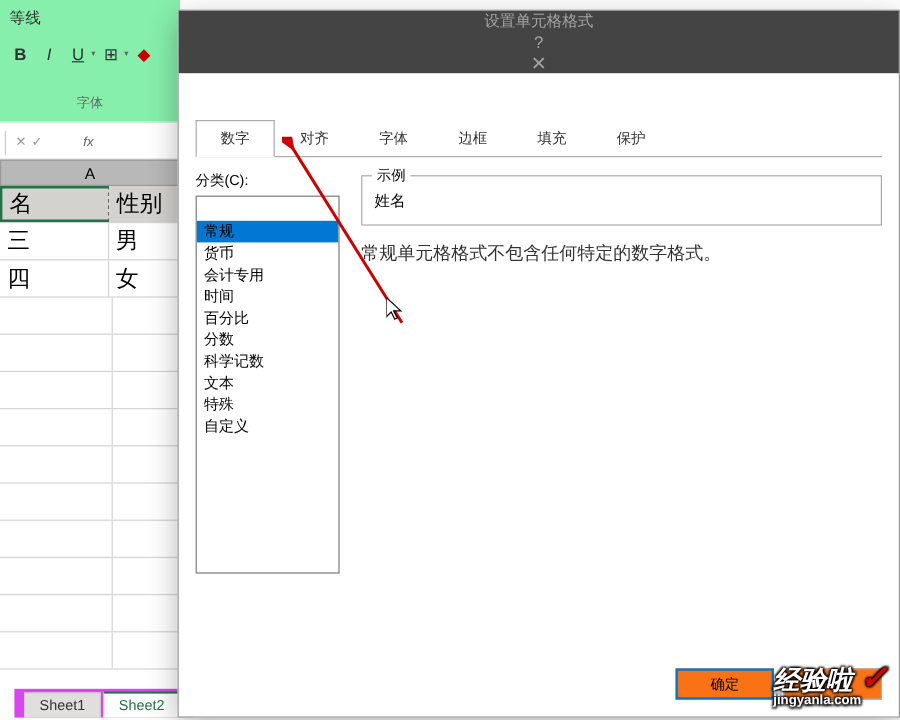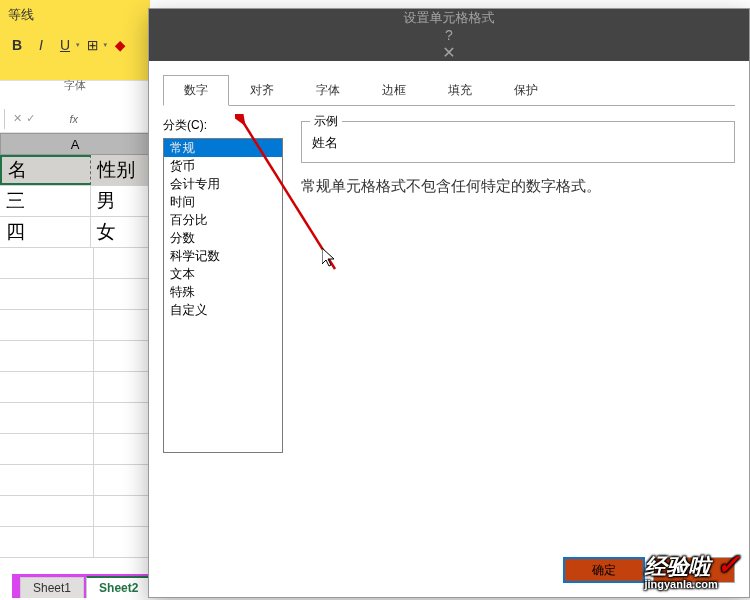--- a/index.html
+++ b/index.html
@@ -1,18 +1,18 @@
 <!DOCTYPE html>
 <html><head>
   <meta charset="utf-8">
   <style>
     * { margin: 0; padding: 0; box-sizing: border-box; font-family: "Microsoft YaHei", sans-serif; }
     body { width: 750px; height: 600px; background: #fff; position: relative; overflow: hidden; }
     
-    .ribbon-area { position: absolute; top: 0; left: 0; width: 150px; height: 81px; background: #fde047; border-bottom: 1px solid #e1dfdd; }
+    .ribbon-area { position: absolute; top: 0; left: 0; width: 150px; height: 102px; background: #86efac; border-bottom: 1px solid #e1dfdd; }
     .ribbon-title { font-size: 13px; padding: 6px 8px; color: #333; }
     .ribbon-format { display: flex; align-items: center; padding: 4px 6px; gap: 2px; }
     .fmt-btn { width: 22px; height: 22px; display: flex; align-items: center; justify-content: center; font-size: 14px; color: #333; cursor: pointer; }
     .fmt-btn.bold { font-weight: bold; }
     .fmt-btn.italic { font-style: italic; }
     .fmt-btn.underline { text-decoration: underline; }
     .dropdown-arrow { font-size: 7px; color: #666; margin-left: -2px; }
     .ribbon-group-label { text-align: center; font-size: 11px; color: #666; padding-top: 18px; }
     
     .formula-bar { position: absolute; top: 105px; left: 0; width: 150px; height: 28px; border-bottom: 1px solid #e1dfdd; display: flex; align-items: center; background: #fff; }
@@ -28,52 +28,52 @@
     .grid-rows { }
     .grid-row { display: flex; height: 31px; border-bottom: 1px solid #d4d4d4; }
     .cell { flex: 1; display: flex; align-items: center; padding: 0 6px; font-size: 19px; border-right: 1px solid #d4d4d4; }
     .cell.header-cell { background: #d4d2ce; border: 2px solid #217346; border-right: 1px dashed #666; font-size: 19px; }
     .cell.header-cell-right { background: #d4d2ce; border-right: 1px solid #d4d4d4; font-size: 19px; }
     .empty-row { height: 31px; border-bottom: 1px solid #d4d4d4; display: flex; }
     .empty-cell { flex: 1; border-right: 1px solid #d4d4d4; }
     
     .sheet-tabs { position: absolute; bottom: 2px; left: 12px; width: 150px; height: 24px; display: flex; align-items: flex-end; background: #d946ef; padding-left: 8px; gap: 2px; }
     .sheet-tab { padding: 3px 12px; font-size: 12px; background: #e1dfdd; border: 1px solid #ccc; border-bottom: none; color: #333; }
-    .sheet-tab.active { background: #fff; color: #217346; border-top: 2px solid #217346; font-weight: bold;}
+    .sheet-tab.active { background: #fff; color: #217346; border-top: 2px solid #217346; font-weight: normal;}
     
     .dialog { position: absolute; top: 8px; left: 148px; width: 602px; height: 590px; background: #fff; box-shadow: 0 8px 24px rgba(0,0,0,0.3); border: 1px solid #999; }
     .dialog-header { height: 52px; background: #444; color: #a3a3a3; display: flex; align-items: center; padding: 0 14px; flex-direction: column; }
     .dialog-title { flex: 1; font-size: 13px; }
     .dialog-help { width: 40px; text-align: center; font-size: 14px; cursor: pointer; }
     .dialog-close { width: 40px; text-align: center; font-size: 16px; cursor: pointer; }
     
     .tab-strip { display: flex; padding: 14px 14px 0 14px; gap: 0; }
-    .tab { padding: 6px 20px; font-size: 12px; border: 1px solid transparent; color: #333; cursor: pointer; }
+    .tab { padding: 6px 20px; font-size: 12px; border: 1px solid transparent; color: #333; cursor: pointer; margin-top: 25px; }
     .tab.active { border: 1px solid #ababab; border-bottom: 1px solid #fff; background: #fff; position: relative; z-index: 2; }
     .tab-underline { height: 1px; background: #ababab; margin: 0 14px; position: relative; top: -1px; }
     
     .dialog-body { display: flex; padding: 10px 14px; gap: 18px; }
     .left-panel { width: 120px; }
     .category-label { font-size: 12px; padding-bottom: 4px; }
     .category-list { border: 1px solid #7a7a7a; height: 315px; overflow-y: scroll; background: #fff; }
     .category-list::-webkit-scrollbar { width: 17px; }
     .category-list::-webkit-scrollbar-track { background: #f0f0f0; }
     .category-list::-webkit-scrollbar-thumb { background: #cdcdcd; }
     .category-list::-webkit-scrollbar-button { background: #f0f0f0; height: 17px; }
     .cat-item { padding: 0px 6px; font-size: 12.5px; cursor: pointer; line-height: 18px; }
-    .cat-item.selected { background: #0078d4; color: #e5e5e5; }
+    .cat-item.selected { background: #0078d4; color: #000000; margin-top: 20px; }
     
     .right-panel { flex: 1; }
     .sample-box { border: 1px solid #ababab; border-radius: 0; padding: 6px 10px 10px 10px; position: relative; margin-top: 4px; }
     .sample-label { position: absolute; top: -9px; left: 8px; background: #fff; padding: 0 4px; font-size: 12px; }
     .sample-value { font-size: 13px; padding-top: 6px; }
     .description { font-size: 15px; padding-top: 14px; color: #333; }
     
     .dialog-footer { position: absolute; bottom: 14px; right: 14px; display: flex; gap: 8px; }
-    .dlg-btn { width: 82px; height: 26px; border: 1px solid #ababab; background: #c2410c; font-size: 12px; cursor: pointer; }
+    .dlg-btn { width: 82px; height: 26px; border: 1px solid #ababab; background: #f97316; font-size: 12px; cursor: pointer; }
     .dlg-btn.primary { border: 2px solid #0078d4; }
     
     .cursor-ptr { position: absolute; top: 248px; left: 322px; pointer-events: none; font-size: 18px; color: #000; }
     .arrow-svg { position: absolute; top: 114px; left: 235px; pointer-events: none; }
     
     .watermark { position: absolute; bottom: 10px; right: 10px; font-size: 22px; font-weight: bold; color: #fff; text-shadow: 1px 1px 2px #000, -1px -1px 2px #000, 1px -1px 2px #000, -1px 1px 2px #000; font-style: italic; display: flex; align-items: center; gap: 4px; }
     .watermark-check { color: #d00; font-size: 28px; }
     .watermark-sub { font-size: 11px; display: block; font-style: normal; margin-top: -4px; }
   </style>
 </head>

